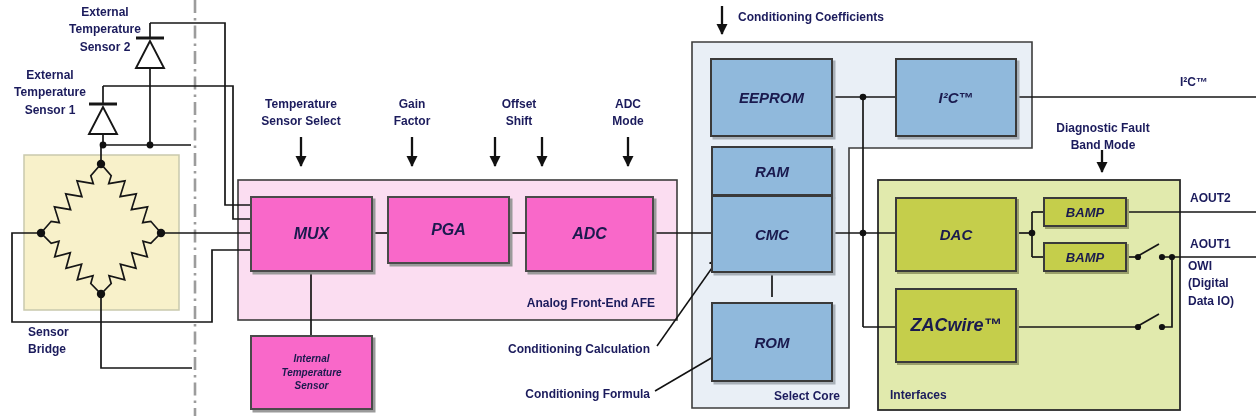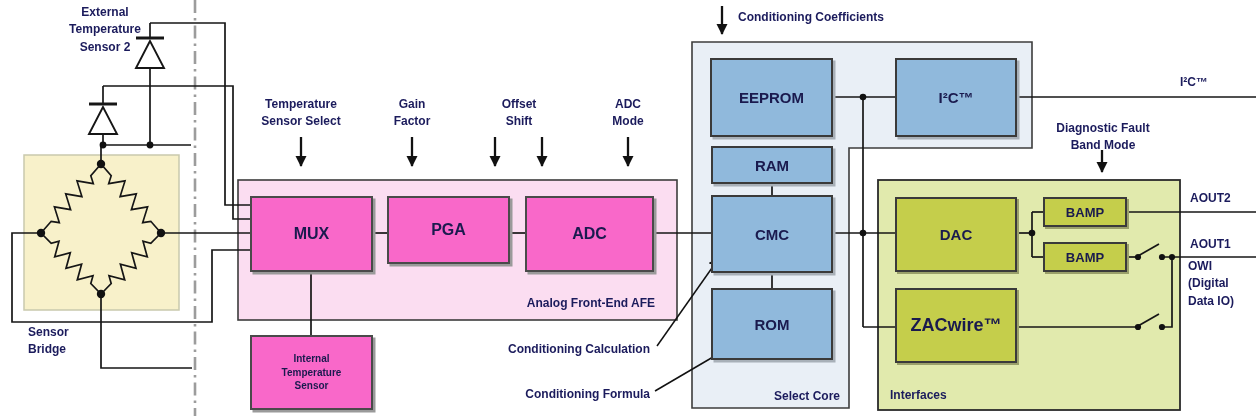--- a/index.html
+++ b/index.html
@@ -2,21 +2,21 @@
 <html style="--magenta: #f968c9; --afebg: #fbddf1; --blue: #90b9dc; --corebg: #e9eff6; --olive: #c5ce4b; --ifbg: #e1eaad; --bridge: #f8f1ca; --navy: #1b1b5c;"><head>
 <meta charset="utf-8">
 <style>
   html,body{margin:0;padding:0;background:#fff;}
   #stage{position:relative;width:1256px;height:416px;background:#fff;overflow:hidden;
          font-family:"Liberation Sans", sans-serif;}
   #stage svg{position:absolute;left:0;top:0;}
   #regions{z-index:1;}
   #wires{z-index:2;}
   .block{position:absolute;z-index:3;display:flex;align-items:center;justify-content:center;
-         text-align:center;font-weight:bold;color:#1a1a4e;box-sizing:border-box;}
+         text-align:center;font-weight:bold;color:#1a1a4e;box-sizing:border-box;font-style:italic;}
   .magenta{background:var(--magenta);border:2px solid #4a4a4a;box-shadow:2.5px 2.5px 0 #9a9a9a;}
   .blue{background:var(--blue);border:2px solid #3a3a3a;box-shadow:2.5px 2.5px 0 #a8b0b8;}
   .olive{background:var(--olive);border:2px solid #3a3a3a;box-shadow:2px 2px 0 #9aa06a;}
   .lbl{position:absolute;z-index:4;font-size:12px;font-weight:bold;color:var(--navy);
        line-height:1.45;}
   .ctr{text-align:center;}
   .rgt{text-align:right;}
   .fs16{font-size:16px;}
   .fs15{font-size:15px;}
   .fs14{font-size:18px;}
@@ -151,47 +151,48 @@
   <div class="block magenta fs16" style="left:525px;top:196px;width:129px;height:76px;">
       <span>ADC</span>
     </div>
   <div class="block magenta its-text" style="left:250px;top:335px;width:123px;height:75px;">
        <span>Internal Temperature Sensor</span>
     </div>
 
   <div class="block blue fs15" style="left:710px;top:58px;width:123px;height:79px;">
       <span>EEPROM</span>
     </div>
-  <div class="block blue fs15" style="left:711px;top:146px;width:122px;height:38px;">
+  <div class="block blue fs15" style="left:711px;top:146px;width:122px;height:50px;">
       <span>RAM</span>
     </div>
   <div class="block blue fs15" style="left:711px;top:195px;width:122px;height:78px;">
       <span>CMC</span>
     </div>
-  <div class="block blue fs15" style="left:711px;top:288px;width:122px;height:72px;">
+  <div class="block blue fs15" style="left:711px;top:302px;width:122px;height:80px;">
       <span>ROM</span>
     </div>
   <div class="block blue fs15" style="left:895px;top:58px;width:122px;height:79px;">
       <span>I²C™</span>
     </div>
 
   <div class="block olive fs15" style="left:895px;top:197px;width:122px;height:75px;">
       <span>DAC</span>
     </div>
   <div class="block olive fs14" style="left:895px;top:288px;width:122px;height:75px;">
       <span>ZACwire™</span>
     </div>
   <div class="block olive fs13" style="left:1043px;top:197px;width:84px;height:30px;">
       <span>BAMP</span>
     </div>
   <div class="block olive fs13" style="left:1043px;top:242px;width:84px;height:30px;">
       <span>BAMP</span>
     </div>
 
   <div class="lbl ctr" style="left:61px;top:4px;width:88px;">External Temperature Sensor 2</div>
+  <div class="lbl ctr" style="left:6px;top:67px;width:88px;">External Temperature Sensor 1</div>
   <div class="lbl" style="left:28px;top:324px;width:60px;">Sensor Bridge</div>
 
   <div class="lbl ctr" style="left:245px;top:96px;width:112px;">Temperature Sensor Select</div>
   <div class="lbl ctr" style="left:382px;top:96px;width:60px;">Gain Factor</div>
   <div class="lbl ctr" style="left:489px;top:96px;width:60px;">Offset Shift</div>
   <div class="lbl ctr" style="left:598px;top:96px;width:60px;">ADC Mode</div>
   <div class="lbl rgt" style="left:495px;top:295px;width:160px;">Analog Front-End AFE</div>
 
   <div class="lbl" style="left:738px;top:9px;width:220px;">Conditioning Coefficients</div>
   <div class="lbl rgt" style="left:478px;top:341px;width:172px;">Conditioning Calculation</div>

